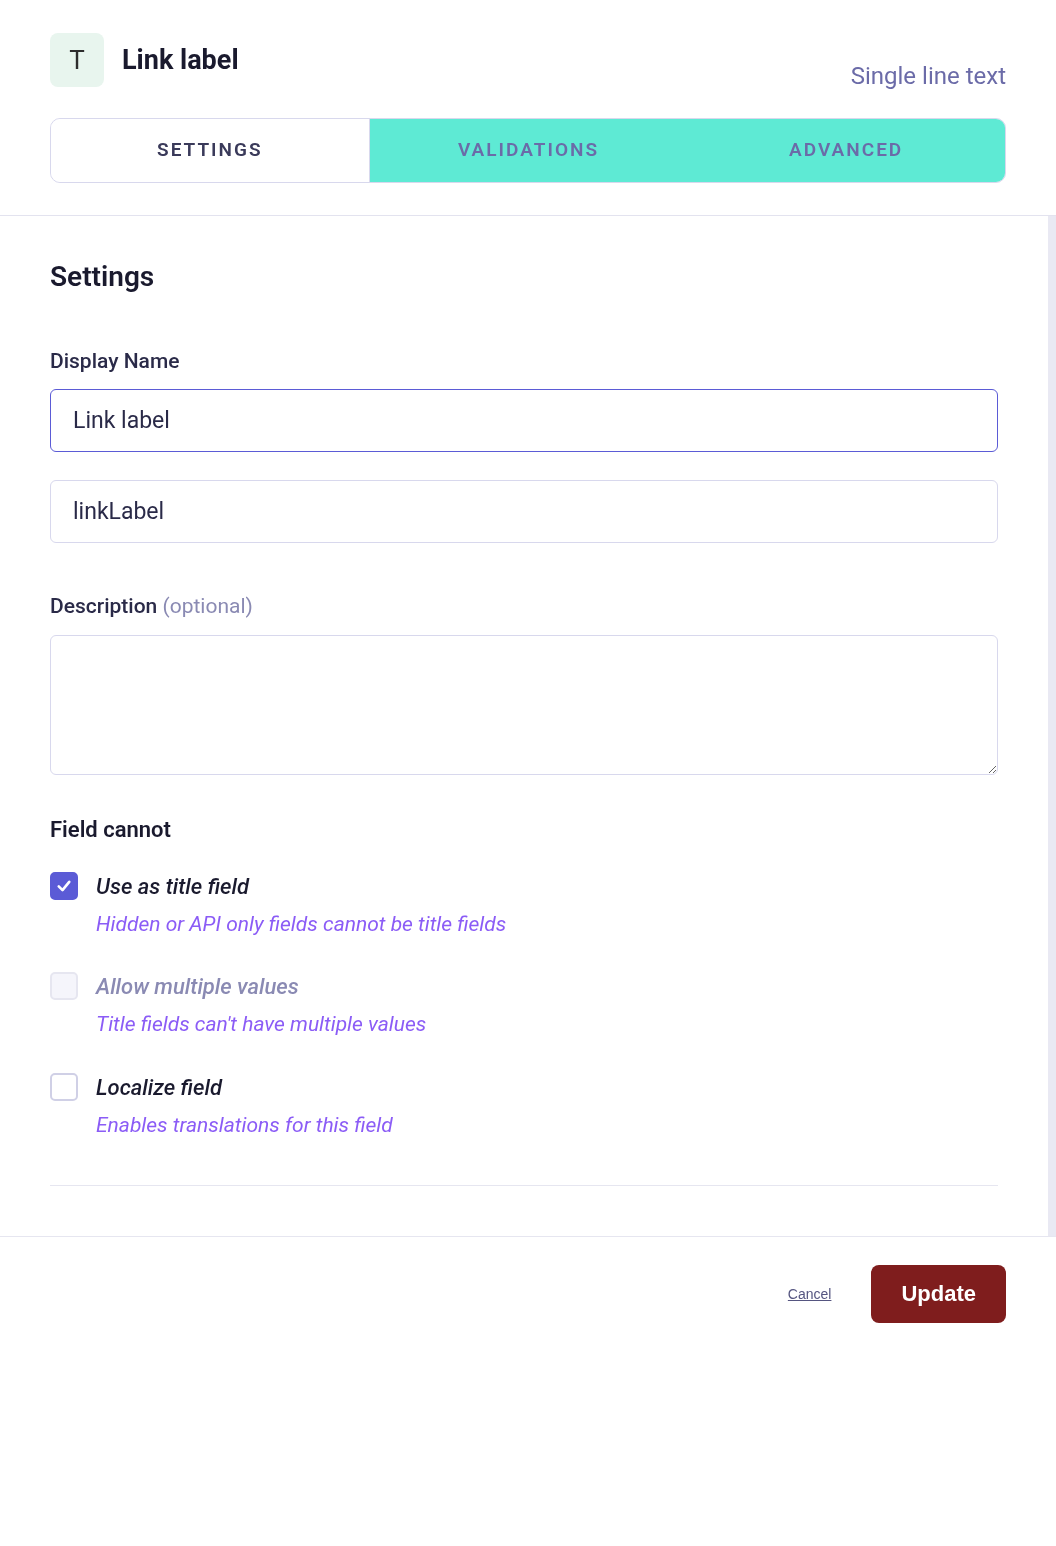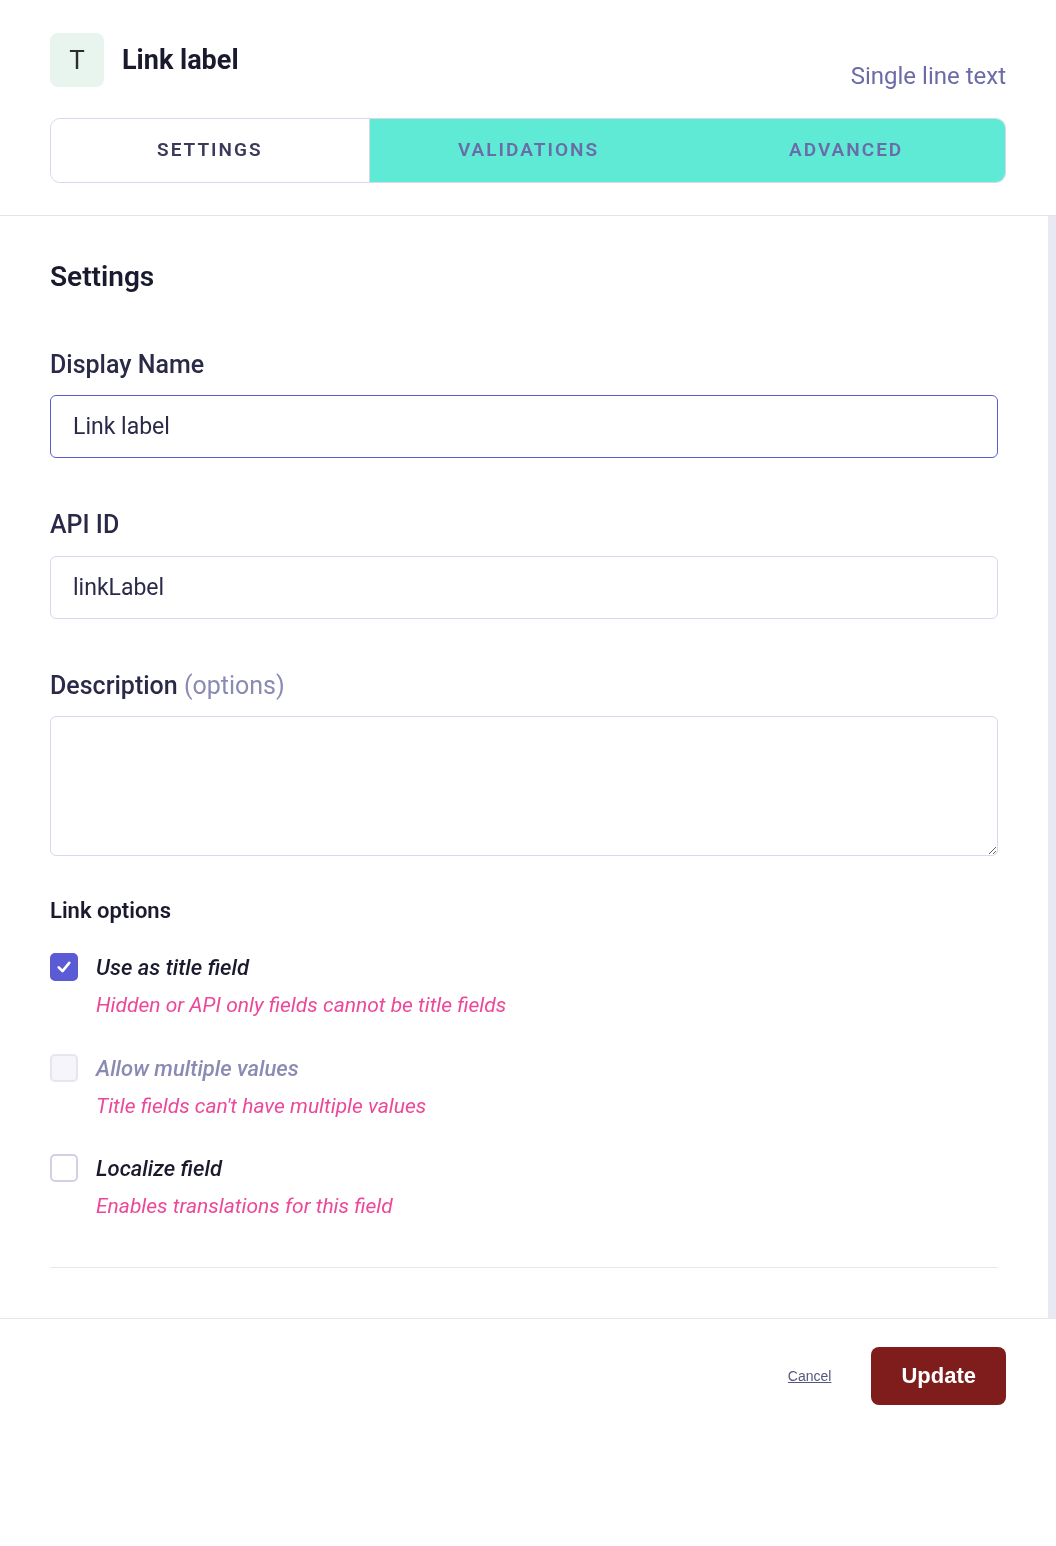--- a/index.html
+++ b/index.html
@@ -62,21 +62,21 @@
 
     
     .main {
       padding: 40px 50px 50px 50px;
       border-right: 8px solid #e9e9f3; 
     }
 
     .section-title { font-size: 28px; font-weight: 600; color: #1a1a2e; margin-bottom: 36px; }
 
     .field { margin-bottom: 28px; }
-    .field-label { font-size: 25px; font-weight: 500; color: #2a2a48; margin-bottom: 12px; display: block; margin-top: 48px; }
+    .field-label { font-size: 21px; font-weight: 500; color: #2a2a48; margin-bottom: 12px; display: block; margin-top: 48px; }
     .field-label .optional { color: #8a8ab3; font-weight: 400; }
     .field-hint { font-size: 21px; color: #6b6ba8; margin-bottom: 12px; }
 
     .input, .textarea {
       width: 100%;
       border: 1.5px solid #d8d8ed;
       border-radius: 6px;
       padding: 17px 22px;
       font-size: 23px;
       color: #2a2a48;
@@ -85,21 +85,21 @@
     }
     .input.focused { border-color: #5b5bd6; }
     .textarea { width: 100%; height: 140px; resize: both; font-size: 20px; }
 
     .options-title { font-size: 22px; font-weight: 600; color: #1a1a2e; margin: 30px 0 24px 0; }
 
     .option-row { display: flex; align-items: flex-start; gap: 18px; margin-bottom: 30px; }
     .option-content { flex: 1; font-style: italic; }
     .option-label { font-size: 22px; font-weight: 500; color: #1a1a2e; margin-bottom: 6px; }
     .option-label.disabled { color: #8a8ab3; }
-    .option-desc { font-size: 21px; color: #ec4899; }
+    .option-desc { font-size: 21px; color: #8b5cf6; }
 
     .checkbox {
       width: 28px; height: 28px;
       border: 2px solid #d0d0e6;
       border-radius: 5px;
       background: #fff;
       display: flex; align-items: center; justify-content: center;
       flex-shrink: 0;
       margin-top: 2px;
       cursor: pointer;
@@ -164,33 +164,32 @@
 
   <div class="main">
     <div class="section-title">Settings</div>
 
     <div class="field">
       <label class="field-label">Display Name</label>
       <input class="input focused" type="text" value="Link label" style="">
     </div>
 
     <div class="field">
-      <label class="field-label">API ID</label>
       <input class="input" type="text" value="linkLabel" style="">
     </div>
 
     <div class="field">
       <label class="field-label">
         <span>Description</span>
-        <span class="optional">(options)</span>
+        <span class="optional">(optional)</span>
       </label>
       <textarea class="textarea" style=""></textarea>
     </div>
 
-    <div class="options-title">Link options</div>
+    <div class="options-title">Field cannot</div>
 
     <div class="option-row">
       <div class="checkbox checked">
         <svg viewBox="0 0 24 24">
             <path fill="none" stroke="#fff" stroke-width="3.5" stroke-linecap="round" stroke-linejoin="round" d="M5 12.5l5 5 9-11"></path>
           </svg>
       </div>
       <div class="option-content">
         <div class="option-label">Use as title field</div>
         <div class="option-desc">Hidden or API only fields cannot be title fields</div>

